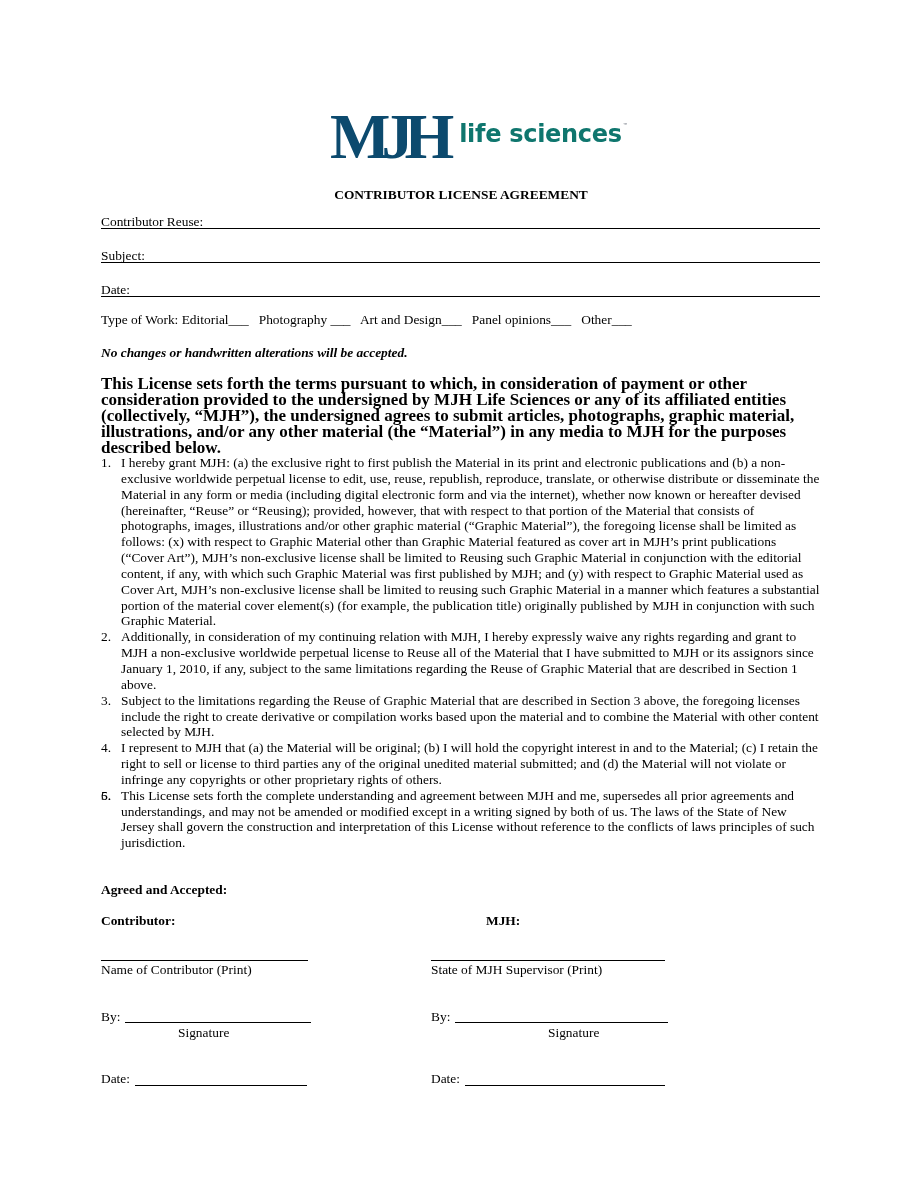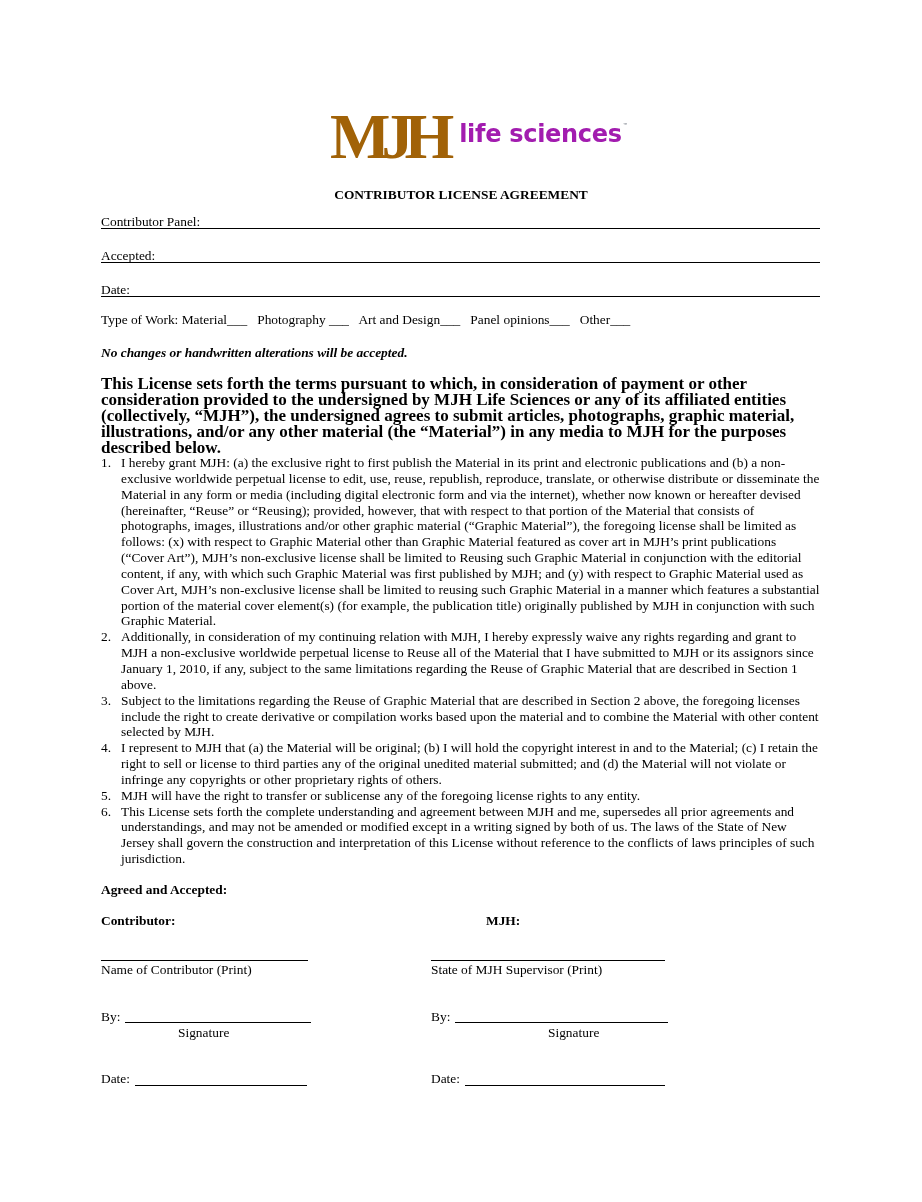--- a/index.html
+++ b/index.html
@@ -1,23 +1,23 @@
 <!DOCTYPE html>
 <html><head>
 <meta charset="utf-8">
 <style>
   html, body { margin: 0; padding: 0; background: #ffffff; }
   body { width: 922px; height: 1202px; position: relative; overflow: hidden;
          font-family: "Liberation Serif", "DejaVu Serif", serif; color: #000; font-size: 13.4px; }
   .abs { position: absolute; }
   
   .logo { position: absolute; left: 330px; top: 108px; height: 66px; display: flex; align-items: flex-start; }
-  .logo-mjh { font-family: "Liberation Serif", serif; font-weight: bold; color: #a16207;
+  .logo-mjh { font-family: "Liberation Serif", serif; font-weight: bold; color: #0c4a6e;
               font-size: 64px; line-height: 58px; letter-spacing: -9px; position: relative; }
-  .logo-text { font-family: "DejaVu Sans", sans-serif; font-weight: bold; color: #a21caf;
+  .logo-text { font-family: "DejaVu Sans", sans-serif; font-weight: bold; color: #0f766e;
                font-size: 24px; margin-left: 14px; margin-top: 12px; letter-spacing: -0.3px; }
   .logo-tm { font-family: "DejaVu Sans", sans-serif; font-size: 5px; color: #4B5361; margin-top: 14px; margin-left: 1px; }
   .title { position: absolute; left: 0; width: 922px; top: 187px; text-align: center;
            font-weight: bold; font-size: 13.4px; }
   .field { position: absolute; left: 101px; width: 719px; border-bottom: 1.5px solid #000; height: 18px; }
   .field span { position: absolute; left: 0; top: 4px; }
   .type-work { position: absolute; left: 101px; top: 312px; white-space: pre; }
   .notice { position: absolute; left: 101px; top: 345px; font-weight: bold; font-style: italic; text-align: center; }
   .intro { position: absolute; left: 101px; top: 376px; width: 720px; font-weight: bold;
            line-height: 16px; font-size: 17px; }
@@ -32,44 +32,44 @@
 
 <div class="logo">
   <div class="logo-mjh">MJH</div>
   <div class="logo-text">life sciences</div>
   <div class="logo-tm">™</div>
 </div>
 
 <div class="title">CONTRIBUTOR LICENSE AGREEMENT</div>
 
 <div class="field" style="top:210px;">
-  <span>Contributor Panel:</span>
+  <span>Contributor Reuse:</span>
   <span style="left:110px;"></span>
 </div>
 <div class="field" style="top:244px;">
-  <span>Accepted:</span>
+  <span>Subject:</span>
   <span style="left:60px;"></span>
 </div>
 <div class="field" style="top:278px;">
   <span>Date:</span>
   <span style="left:40px;"></span>
 </div>
 
-<div class="type-work"><span>Type of Work:</span> <span><span>Material</span><span>___</span></span>   <span><span>Photography</span><span> ___</span></span>   <span><span>Art and Design</span><span>___</span></span>   <span><span>Panel opinions</span><span>___</span></span>   <span><span>Other</span><span>___</span></span></div>
+<div class="type-work"><span>Type of Work:</span> <span><span>Editorial</span><span>___</span></span>   <span><span>Photography</span><span> ___</span></span>   <span><span>Art and Design</span><span>___</span></span>   <span><span>Panel opinions</span><span>___</span></span>   <span><span>Other</span><span>___</span></span></div>
 
 <div class="notice">No changes or handwritten alterations will be accepted.</div>
 
 <div class="intro">This License sets forth the terms pursuant to which, in consideration of payment or other consideration provided to the undersigned by MJH Life Sciences or any of its affiliated entities (collectively, “MJH”), the undersigned agrees to submit articles, photographs, graphic material, illustrations, and/or any other material (the “Material”) in any media to MJH for the purposes described below.</div>
 
 <ol class="list">
   <li><span class="num">1.</span><span>I hereby grant MJH: (a) the exclusive right to first publish the Material in its print and electronic publications and (b) a non-exclusive worldwide perpetual license to edit, use, reuse, republish, reproduce, translate, or otherwise distribute or disseminate the Material in any form or media (including digital electronic form and via the internet), whether now known or hereafter devised (hereinafter, “Reuse” or “Reusing); provided, however, that with respect to that portion of the Material that consists of photographs, images, illustrations and/or other graphic material (“Graphic Material”), the foregoing license shall be limited as follows: (x) with respect to Graphic Material other than Graphic Material featured as cover art in MJH’s print publications (“Cover Art”), MJH’s non-exclusive license shall be limited to Reusing such Graphic Material in conjunction with the editorial content, if any, with which such Graphic Material was first published by MJH; and (y) with respect to Graphic Material used as Cover Art, MJH’s non-exclusive license shall be limited to reusing such Graphic Material in a manner which features a substantial portion of the material cover element(s) (for example, the publication title) originally published by MJH in conjunction with such Graphic Material.</span></li>
   <li><span class="num">2.</span><span>Additionally, in consideration of my continuing relation with MJH, I hereby expressly waive any rights regarding and grant to MJH a non-exclusive worldwide perpetual license to Reuse all of the Material that I have submitted to MJH or its assignors since January 1, 2010, if any, subject to the same limitations regarding the Reuse of Graphic Material that are described in Section 1 above.</span></li>
-  <li><span class="num">3.</span><span>Subject to the limitations regarding the Reuse of Graphic Material that are described in Section 2 above, the foregoing licenses include the right to create derivative or compilation works based upon the material and to combine the Material with other content selected by MJH.</span></li>
+  <li><span class="num">3.</span><span>Subject to the limitations regarding the Reuse of Graphic Material that are described in Section 3 above, the foregoing licenses include the right to create derivative or compilation works based upon the material and to combine the Material with other content selected by MJH.</span></li>
   <li><span class="num">4.</span><span>I represent to MJH that (a) the Material will be original; (b) I will hold the copyright interest in and to the Material; (c) I retain the right to sell or license to third parties any of the original unedited material submitted; and (d) the Material will not violate or infringe any copyrights or other proprietary rights of others.</span></li>
-  <li><span class="num">5.</span><span>MJH will have the right to transfer or sublicense any of the foregoing license rights to any entity.</span></li>
+  <li><span class="num">5.</span></li>
   <li><span class="num">6.</span><span>This License sets forth the complete understanding and agreement between MJH and me, supersedes all prior agreements and understandings, and may not be amended or modified except in a writing signed by both of us. The laws of the State of New Jersey shall govern the construction and interpretation of this License without reference to the conflicts of laws principles of such jurisdiction.</span></li>
 </ol>
 
 <div class="abs bold" style="left:101px; top:882px;text-align:center;">Agreed and Accepted:</div>
 <div class="abs bold" style="left:101px; top:913px;">Contributor:</div>
 <div class="abs bold" style="left:486px; top:913px;text-align:center;">MJH:</div>
 
 <div class="sig-line" style="left:101px; top:960px; width:207px;"></div>
 <div class="abs" style="left:101px; top:962px;">Name of Contributor (Print)</div>
 <div class="abs" style="left:101px; top:1009px;">By:</div>

